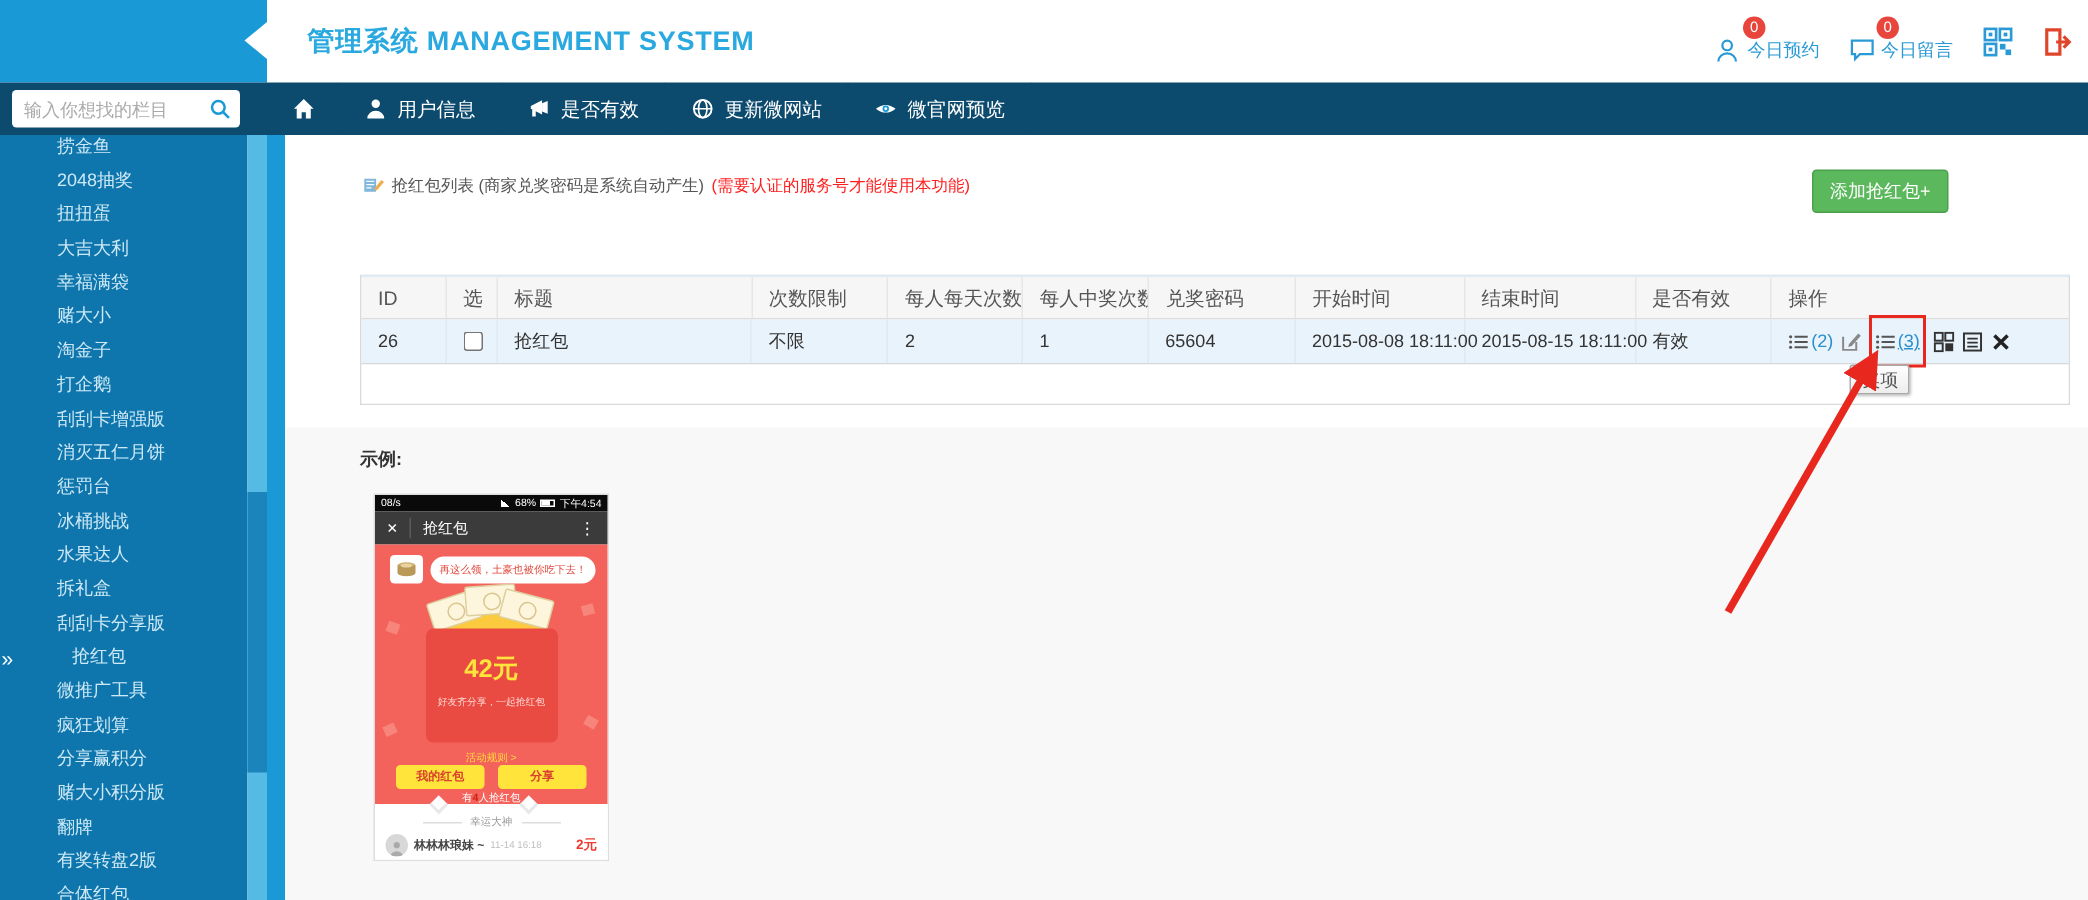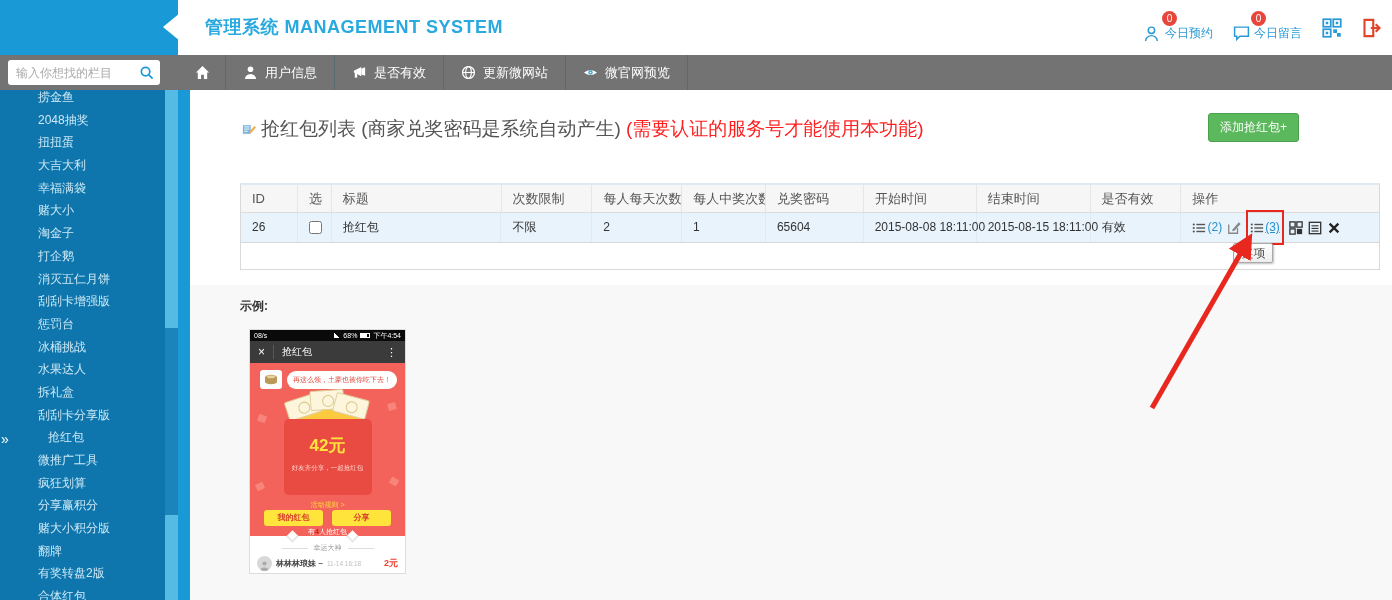--- a/index.html
+++ b/index.html
@@ -13,21 +13,21 @@
            border-top:14px solid transparent; border-bottom:14px solid transparent; border-right:17px solid #fff; z-index:2;}
   .app-title { position:absolute; left:205px; top:0; height:55px; line-height:55px;
                font-size:18px; font-weight:bold; color:#29a9df; letter-spacing:.5px; }
   .header-right { position:absolute; right:10px; top:0; height:55px; display:flex; align-items:center; gap:20px; }
   .hwidget { position:relative; display:flex; align-items:center; gap:4px; color:#2a9ad6; font-size:12px; padding-top:12px; cursor:pointer;}
   .badge { position:absolute; top:-2px; left:18px; min-width:15px; height:15px; border-radius:50%;
            background:#e8463c; color:#fff; font-size:10px; line-height:15px; text-align:center; padding:0 2px;}
   .hicon { width:17px; height:17px; display:block; }
 
   
-  .nav-bar { position:absolute; left:0; top:55px; width:1392px; height:35px; background:#737373; }
+  .nav-bar { position:absolute; left:0; top:55px; width:1392px; height:35px; background:#0c4a6e; }
   .search-wrap { position:absolute; left:8px; top:5px; width:152px; height:25px; background:#fff; border-radius:3px; }
   .search-wrap input { width:100%; height:100%; border:0; outline:0; background:transparent;
                        font-size:12px; color:#666; padding:0 26px 0 8px; font-family:inherit;}
   .search-wrap input::placeholder { color:#aaa; }
   .search-icon { position:absolute; right:6px; top:5px; width:15px; height:15px; }
   .nav-tabs { position:absolute; left:180px; top:0; height:35px; display:flex; }
   .nav-tab { display:flex; align-items:center; gap:7px; padding:0 17px; color:#fff; font-size:13px;
              border-right:1px solid rgba(10,80,115,.25); cursor:pointer; }
   .nav-tab.home { padding:0 15px; }
   .nicon { width:15px; height:15px; display:block; }
@@ -38,21 +38,21 @@
   .side-list > div { height:22.7px; line-height:22.7px; padding-left:38px; font-size:12px; color:#cde9f6; cursor:pointer; white-space:nowrap;}
   .side-list > div:nth-of-type(16) { padding-left:48px; }
   .collapse-marker { position:absolute; left:1px; top:341px; color:#fff; font-size:14px; }
   .scroll-strip { position:absolute; left:165px; top:90px; width:13px; height:510px; background:#55bbe5; }
   .scroll-thumb { position:absolute; left:0; top:238px; width:13px; height:187px; background:#1b85bb; }
   .blue-band { position:absolute; left:178px; top:90px; width:12px; height:510px; background:#199ad6; }
 
   
   .content { position:absolute; left:190px; top:90px; width:1202px; height:510px; background:#fff; }
   .lower-bg { position:absolute; left:0; top:195px; width:1202px; height:315px; background:#f8f8f8; }
-  .page-title-row { position:absolute; left:52px; top:26px; display:flex; align-items:center; gap:5px; font-size:19px; }
+  .page-title-row { position:absolute; left:52px; top:26px; display:flex; align-items:center; gap:5px; font-size:11px; }
   .page-title-row .t-main { color:#555; }
   .page-title-row .t-warn { color:#ff1f1f; }
   .ticon { width:14px; height:13px; display:block; }
   .add-btn { position:absolute; left:1018px; top:23px; background:#5bb85c; border:1px solid #4ba04c;
              color:#fff; font-size:12px; padding:5px 11px; border-radius:3px; cursor:pointer; font-family:inherit;}
 
   
   .data-table { position:absolute; left:50px; top:93px; width:1140px; border:1px solid #d9d9d9; background:#fff; border-top:2px solid #dfeaf2;}
   .thead { display:flex; height:28px; background:#f6f6f6; border-bottom:1px solid #dcdcdc; }
   .thead .th { line-height:27px; padding-left:11px; font-size:13px; color:#555; border-right:1px solid #e6e6e6; overflow:hidden; white-space:nowrap;}
@@ -216,22 +216,22 @@
   <div class="side-list">
 
   <div>捞金鱼</div>
       <div>2048抽奖</div>
       <div>扭扭蛋</div>
       <div>大吉大利</div>
       <div>幸福满袋</div>
       <div>赌大小</div>
       <div>淘金子</div>
       <div>打企鹅</div>
+      <div>刮刮卡增强版</div>
       <div>消灭五仁月饼</div>
-      <div>刮刮卡增强版</div>
       <div>惩罚台</div>
       <div>冰桶挑战</div>
       <div>水果达人</div>
       <div>拆礼盒</div>
       <div>刮刮卡分享版</div>
       <div>抢红包</div>
       <div>微推广工具</div>
       <div>疯狂划算</div>
       <div>分享赢积分</div>
       <div>赌大小积分版</div>

